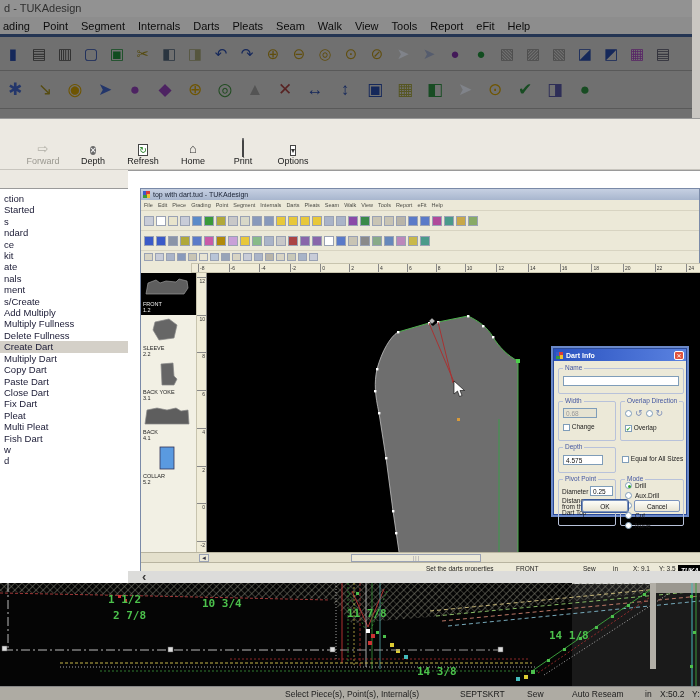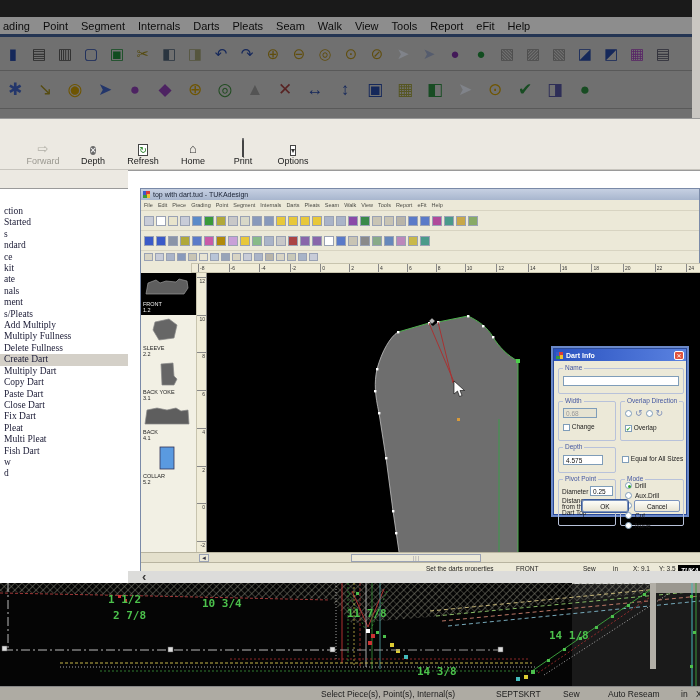--- a/index.html
+++ b/index.html
@@ -44,21 +44,21 @@
   .refresh-ico{width:11px;height:13px;border:1px solid #444;background:#fff;
     font-size:9px;line-height:12px;text-align:center;color:#1a7a1a;}
   .print-ico2{width:14px;height:11px;background:#ddd;border:1px solid #444;
     border-top:3px solid #888;margin-top:2px;}
   .opt-ico{width:11px;height:13px;border:1px solid #444;background:#fff;
     font-size:8px;text-align:center;color:#333;}
   .help-tabs{left:0;top:51px;width:128px;height:18px;display:flex;gap:12px;
     align-items:center;padding-left:6px;font-size:10px;color:#222;}
   .tree-pane{left:0;top:69px;width:152px;height:396px;background:#fff;
     border-right:1px solid #9a9a9a;border-top:1px solid #9a9a9a;overflow:hidden;
-    padding-top:17px;font-family:Liberation Serif, serif;}
+    padding-top:4px;}
   .tree-item{font-size:9.5px;color:#20203a;line-height:11.4px;padding-left:4px;
     white-space:nowrap;cursor:default;}
   .video-pane{left:128px;top:51px;width:572px;height:401px;background:#fff;
     border-top:1px solid #9a9a9a;}
   .video-nav{left:128px;top:452px;width:572px;height:13px;background:#dcdcda;
     color:#3a3a3a;font-size:13px;line-height:12px;padding-left:14px;font-weight:bold;}
 
   
   .emb{left:12px;top:17px;width:560px;height:385px;background:#ece9d8;
     border:1px solid #7a8aa8;}
@@ -132,28 +132,29 @@
   .dlg-ok{left:28px;top:151px;outline:1px solid #3a5a9a;}
   .dlg-cancel{left:80px;top:151px;}
   .rot-ico{font-size:9px;color:#7a8cb8;line-height:9px;}
 
   
   .cad{left:0;top:583px;width:572px;height:103px;background:#050505;}
   .cad-label{position:absolute;color:#4cc24c;font-size:11px;font-weight:bold;
     font-family:"DejaVu Sans Mono","Liberation Mono",monospace;white-space:nowrap;}
   .bottom-status{left:0;top:686px;width:700px;height:14px;background:#aeaba3;
     border-top:1px solid #888;font-size:8.5px;color:#1c1c1c;}
-  .bottom-status span{position:absolute;top:2px;white-space:nowrap;margin-left:36px;}
+  .bottom-status span{position:absolute;top:2px;white-space:nowrap;}
 </style>
 </head>
 <body>
 
 <div class="screen">
 
   <div class="abs main-app">
+    <div class="abs titlebar">d - TUKAdesign</div>
     <div class="abs menubar">
 
       <span>ading</span>
       <span>Point</span>
       <span>Segment</span>
       <span>Internals</span>
       <span>Darts</span>
       <span>Pleats</span>
       <span>Seam</span>
       <span>Walk</span>
@@ -269,21 +270,21 @@
     <div class="tree-item">ction</div>
         <div class="tree-item">Started</div>
         <div class="tree-item">s</div>
         <div class="tree-item">ndard</div>
         <div class="tree-item">ce</div>
         <div class="tree-item"></div>
         <div class="tree-item">kit</div>
         <div class="tree-item">ate</div>
         <div class="tree-item">nals</div>
         <div class="tree-item">ment</div>
-        <div class="tree-item">s/Pleats</div>
+        <div class="tree-item">s/Create</div>
         <div class="tree-item">Add Multiply</div>
         <div class="tree-item">Multiply Fullness</div>
         <div class="tree-item">Delete Fullness</div>
         <div class="tree-item" style="background: rgb(212, 208, 200);">Create Dart</div>
         <div class="tree-item">Multiply Dart</div>
         <div class="tree-item">Copy Dart</div>
         <div class="tree-item">Paste Dart</div>
         <div class="tree-item">Close Dart</div>
         <div class="tree-item">Fix Dart</div>
         <div class="tree-item">Pleat</div>

